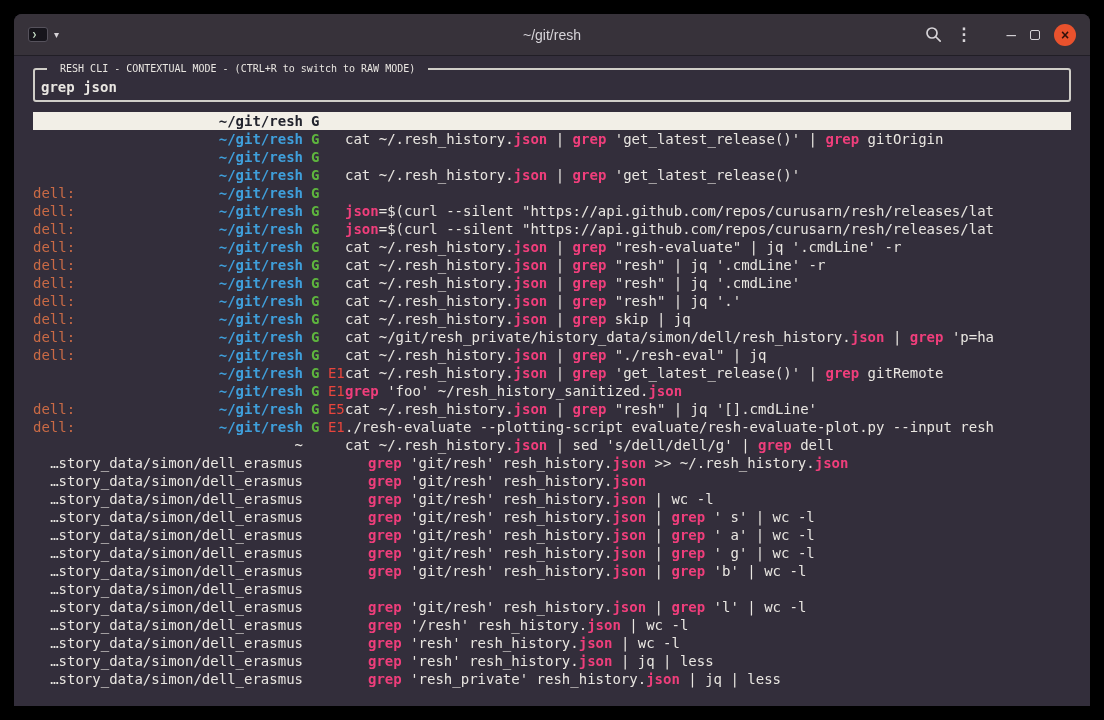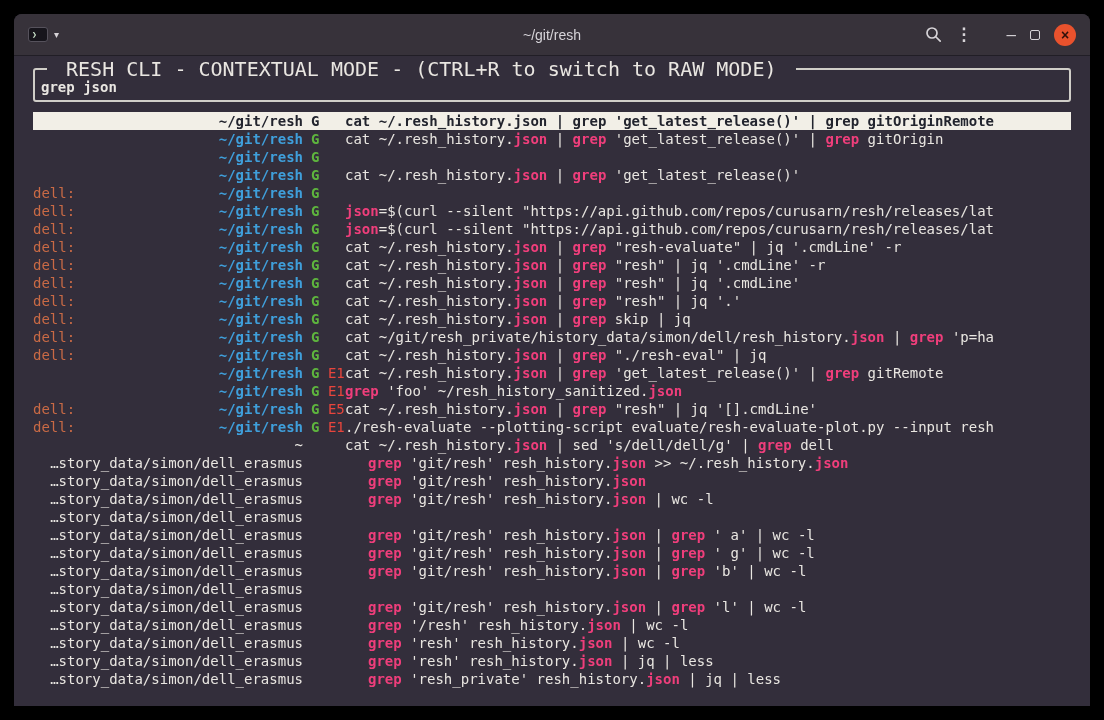--- a/index.html
+++ b/index.html
@@ -33,21 +33,21 @@
                display:flex; align-items:center; justify-content:center; border:none; cursor:pointer; }
   .win-gap { width:6px; }
 
   
   .content { flex:1; background:var(--bg); color:var(--fg);
              padding:6px 19px 0 19px; font-size:14px; }
 
   .query-box { position:relative; border:2px solid var(--box-border); border-radius:3px;
                margin-top:6px; padding:8px 6px 4px 6px; }
   .box-title { position:absolute; top:-11px; left:12px; background:var(--bg);
-               padding:0 7px; color:var(--fg); font-size:20px; line-height:20px; white-space:pre; }
+               padding:0 7px; color:var(--fg); font-size:10px; line-height:20px; white-space:pre; }
   .query { height:18px; line-height:18px; white-space:pre; color:var(--fg);font-weight:bold; }
 
   .rows { margin-top:10px; }
   .row { display:flex; height:18px; line-height:18px; white-space:pre; overflow:hidden; }
   .left { width:270px; flex:none; display:flex; justify-content:space-between; overflow:hidden; }
   .host { color:var(--host); }
   .path { color:var(--fg); }
   .path.hl-path { color:var(--blue); font-weight:700; }
   .flags { width:42px; flex:none; padding-left:8px; overflow:hidden; }
   .flag.g { color:var(--green); font-weight:700; }
@@ -99,21 +99,21 @@
         </button>
       </div>
     </div>
 
     <div class="content">
       <div class="query-box">
         <span class="box-title"> RESH CLI - CONTEXTUAL MODE - (CTRL+R to switch to RAW MODE) </span>
         <div class="query">grep json</div>
       </div>
       <div class="rows">
-          <div class="row sel"><span class="left"><span class="host"></span><span class="path hl-path">~/git/resh</span></span><span class="flags"><span class="flag g">G</span></span><span class="cmd">cat ~/.resh_history.<b class="hl">json</b> | <b class="hl">grep</b> 'get_latest_release()' | <b class="hl">grep</b> gitOriginRemote</span></div>
+          <div class="row sel"><span class="left"><span class="host"></span><span class="path hl-path">~/git/resh</span></span><span class="flags"><span class="flag g">G</span></span></div>
           <div class="row"><span class="left"><span class="host"></span><span class="path hl-path">~/git/resh</span></span><span class="flags"><span class="flag g">G</span></span><span class="cmd">cat ~/.resh_history.<b class="hl">json</b> | <b class="hl">grep</b> 'get_latest_release()' | <b class="hl">grep</b> gitOrigin</span></div>
           <div class="row"><span class="left"><span class="host"></span><span class="path hl-path">~/git/resh</span></span><span class="flags"><span class="flag g">G</span></span></div>
           <div class="row"><span class="left"><span class="host"></span><span class="path hl-path">~/git/resh</span></span><span class="flags"><span class="flag g">G</span></span><span class="cmd">cat ~/.resh_history.<b class="hl">json</b> | <b class="hl">grep</b> 'get_latest_release()'</span></div>
           <div class="row"><span class="left"><span class="host">dell:</span><span class="path hl-path">~/git/resh</span></span><span class="flags"><span class="flag g">G</span></span></div>
           <div class="row"><span class="left"><span class="host">dell:</span><span class="path hl-path">~/git/resh</span></span><span class="flags"><span class="flag g">G</span></span><span class="cmd"><b class="hl">json</b>=$(curl --silent "https://api.github.com/repos/curusarn/resh/releases/lat</span></div>
           <div class="row"><span class="left"><span class="host">dell:</span><span class="path hl-path">~/git/resh</span></span><span class="flags"><span class="flag g">G</span></span><span class="cmd"><b class="hl">json</b>=$(curl --silent "https://api.github.com/repos/curusarn/resh/releases/lat</span></div>
           <div class="row"><span class="left"><span class="host">dell:</span><span class="path hl-path">~/git/resh</span></span><span class="flags"><span class="flag g">G</span></span><span class="cmd">cat ~/.resh_history.<b class="hl">json</b> | <b class="hl">grep</b> "resh-evaluate" | jq '.cmdLine' -r</span></div>
           <div class="row"><span class="left"><span class="host">dell:</span><span class="path hl-path">~/git/resh</span></span><span class="flags"><span class="flag g">G</span></span><span class="cmd">cat ~/.resh_history.<b class="hl">json</b> | <b class="hl">grep</b> "resh" | jq '.cmdLine' -r</span></div>
           <div class="row"><span class="left"><span class="host">dell:</span><span class="path hl-path">~/git/resh</span></span><span class="flags"><span class="flag g">G</span></span><span class="cmd">cat ~/.resh_history.<b class="hl">json</b> | <b class="hl">grep</b> "resh" | jq '.cmdLine'</span></div>
           <div class="row"><span class="left"><span class="host">dell:</span><span class="path hl-path">~/git/resh</span></span><span class="flags"><span class="flag g">G</span></span><span class="cmd">cat ~/.resh_history.<b class="hl">json</b> | <b class="hl">grep</b> "resh" | jq '.'</span></div>
@@ -121,21 +121,21 @@
           <div class="row"><span class="left"><span class="host">dell:</span><span class="path hl-path">~/git/resh</span></span><span class="flags"><span class="flag g">G</span></span><span class="cmd">cat ~/git/resh_private/history_data/simon/dell/resh_history.<b class="hl">json</b> | <b class="hl">grep</b> 'p=ha</span></div>
           <div class="row"><span class="left"><span class="host">dell:</span><span class="path hl-path">~/git/resh</span></span><span class="flags"><span class="flag g">G</span></span><span class="cmd">cat ~/.resh_history.<b class="hl">json</b> | <b class="hl">grep</b> "./resh-eval" | jq</span></div>
           <div class="row"><span class="left"><span class="host"></span><span class="path hl-path">~/git/resh</span></span><span class="flags"><span class="flag g">G</span> <span class="flag r">E1</span></span><span class="cmd">cat ~/.resh_history.<b class="hl">json</b> | <b class="hl">grep</b> 'get_latest_release()' | <b class="hl">grep</b> gitRemote</span></div>
           <div class="row"><span class="left"><span class="host"></span><span class="path hl-path">~/git/resh</span></span><span class="flags"><span class="flag g">G</span> <span class="flag r">E1</span></span><span class="cmd"><b class="hl">grep</b> 'foo' ~/resh_history_sanitized.<b class="hl">json</b></span></div>
           <div class="row"><span class="left"><span class="host">dell:</span><span class="path hl-path">~/git/resh</span></span><span class="flags"><span class="flag g">G</span> <span class="flag r">E5</span></span><span class="cmd">cat ~/.resh_history.<b class="hl">json</b> | <b class="hl">grep</b> "resh" | jq '[].cmdLine'</span></div>
           <div class="row"><span class="left"><span class="host">dell:</span><span class="path hl-path">~/git/resh</span></span><span class="flags"><span class="flag g">G</span> <span class="flag r">E1</span></span><span class="cmd">./resh-evaluate --plotting-script evaluate/resh-evaluate-plot.py --input resh</span></div>
           <div class="row"><span class="left"><span class="host"></span><span class="path">~</span></span><span class="flags"></span><span class="cmd">cat ~/.resh_history.<b class="hl">json</b> | sed 's/dell/dell/g' | <b class="hl">grep</b> dell</span></div>
           <div class="row ind"><span class="left"><span class="host"></span><span class="path">…story_data/simon/dell_erasmus</span></span><span class="flags"></span><span class="cmd"><b class="hl">grep</b> 'git/resh' resh_history.<b class="hl">json</b> &gt;&gt; ~/.resh_history.<b class="hl">json</b></span></div>
           <div class="row ind"><span class="left"><span class="host"></span><span class="path">…story_data/simon/dell_erasmus</span></span><span class="flags"></span><span class="cmd"><b class="hl">grep</b> 'git/resh' resh_history.<b class="hl">json</b></span></div>
           <div class="row ind"><span class="left"><span class="host"></span><span class="path">…story_data/simon/dell_erasmus</span></span><span class="flags"></span><span class="cmd"><b class="hl">grep</b> 'git/resh' resh_history.<b class="hl">json</b> | wc -l</span></div>
-          <div class="row ind"><span class="left"><span class="host"></span><span class="path">…story_data/simon/dell_erasmus</span></span><span class="flags"></span></div>
+          <div class="row ind"><span class="left"><span class="host"></span><span class="path">…story_data/simon/dell_erasmus</span></span><span class="flags"></span><span class="cmd"><b class="hl">grep</b> 'git/resh' resh_history.<b class="hl">json</b> | <b class="hl">grep</b> ' s' | wc -l</span></div>
           <div class="row ind"><span class="left"><span class="host"></span><span class="path">…story_data/simon/dell_erasmus</span></span><span class="flags"></span><span class="cmd"><b class="hl">grep</b> 'git/resh' resh_history.<b class="hl">json</b> | <b class="hl">grep</b> ' a' | wc -l</span></div>
           <div class="row ind"><span class="left"><span class="host"></span><span class="path">…story_data/simon/dell_erasmus</span></span><span class="flags"></span><span class="cmd"><b class="hl">grep</b> 'git/resh' resh_history.<b class="hl">json</b> | <b class="hl">grep</b> ' g' | wc -l</span></div>
           <div class="row ind"><span class="left"><span class="host"></span><span class="path">…story_data/simon/dell_erasmus</span></span><span class="flags"></span><span class="cmd"><b class="hl">grep</b> 'git/resh' resh_history.<b class="hl">json</b> | <b class="hl">grep</b> 'b' | wc -l</span></div>
           <div class="row ind"><span class="left"><span class="host"></span><span class="path">…story_data/simon/dell_erasmus</span></span><span class="flags"></span></div>
           <div class="row ind"><span class="left"><span class="host"></span><span class="path">…story_data/simon/dell_erasmus</span></span><span class="flags"></span><span class="cmd"><b class="hl">grep</b> 'git/resh' resh_history.<b class="hl">json</b> | <b class="hl">grep</b> 'l' | wc -l</span></div>
           <div class="row ind"><span class="left"><span class="host"></span><span class="path">…story_data/simon/dell_erasmus</span></span><span class="flags"></span><span class="cmd"><b class="hl">grep</b> '/resh' resh_history.<b class="hl">json</b> | wc -l</span></div>
           <div class="row ind"><span class="left"><span class="host"></span><span class="path">…story_data/simon/dell_erasmus</span></span><span class="flags"></span><span class="cmd"><b class="hl">grep</b> 'resh' resh_history.<b class="hl">json</b> | wc -l</span></div>
           <div class="row ind"><span class="left"><span class="host"></span><span class="path">…story_data/simon/dell_erasmus</span></span><span class="flags"></span><span class="cmd"><b class="hl">grep</b> 'resh' resh_history.<b class="hl">json</b> | jq | less</span></div>
           <div class="row ind"><span class="left"><span class="host"></span><span class="path">…story_data/simon/dell_erasmus</span></span><span class="flags"></span><span class="cmd"><b class="hl">grep</b> 'resh_private' resh_history.<b class="hl">json</b> | jq | less</span></div>
         </div>

